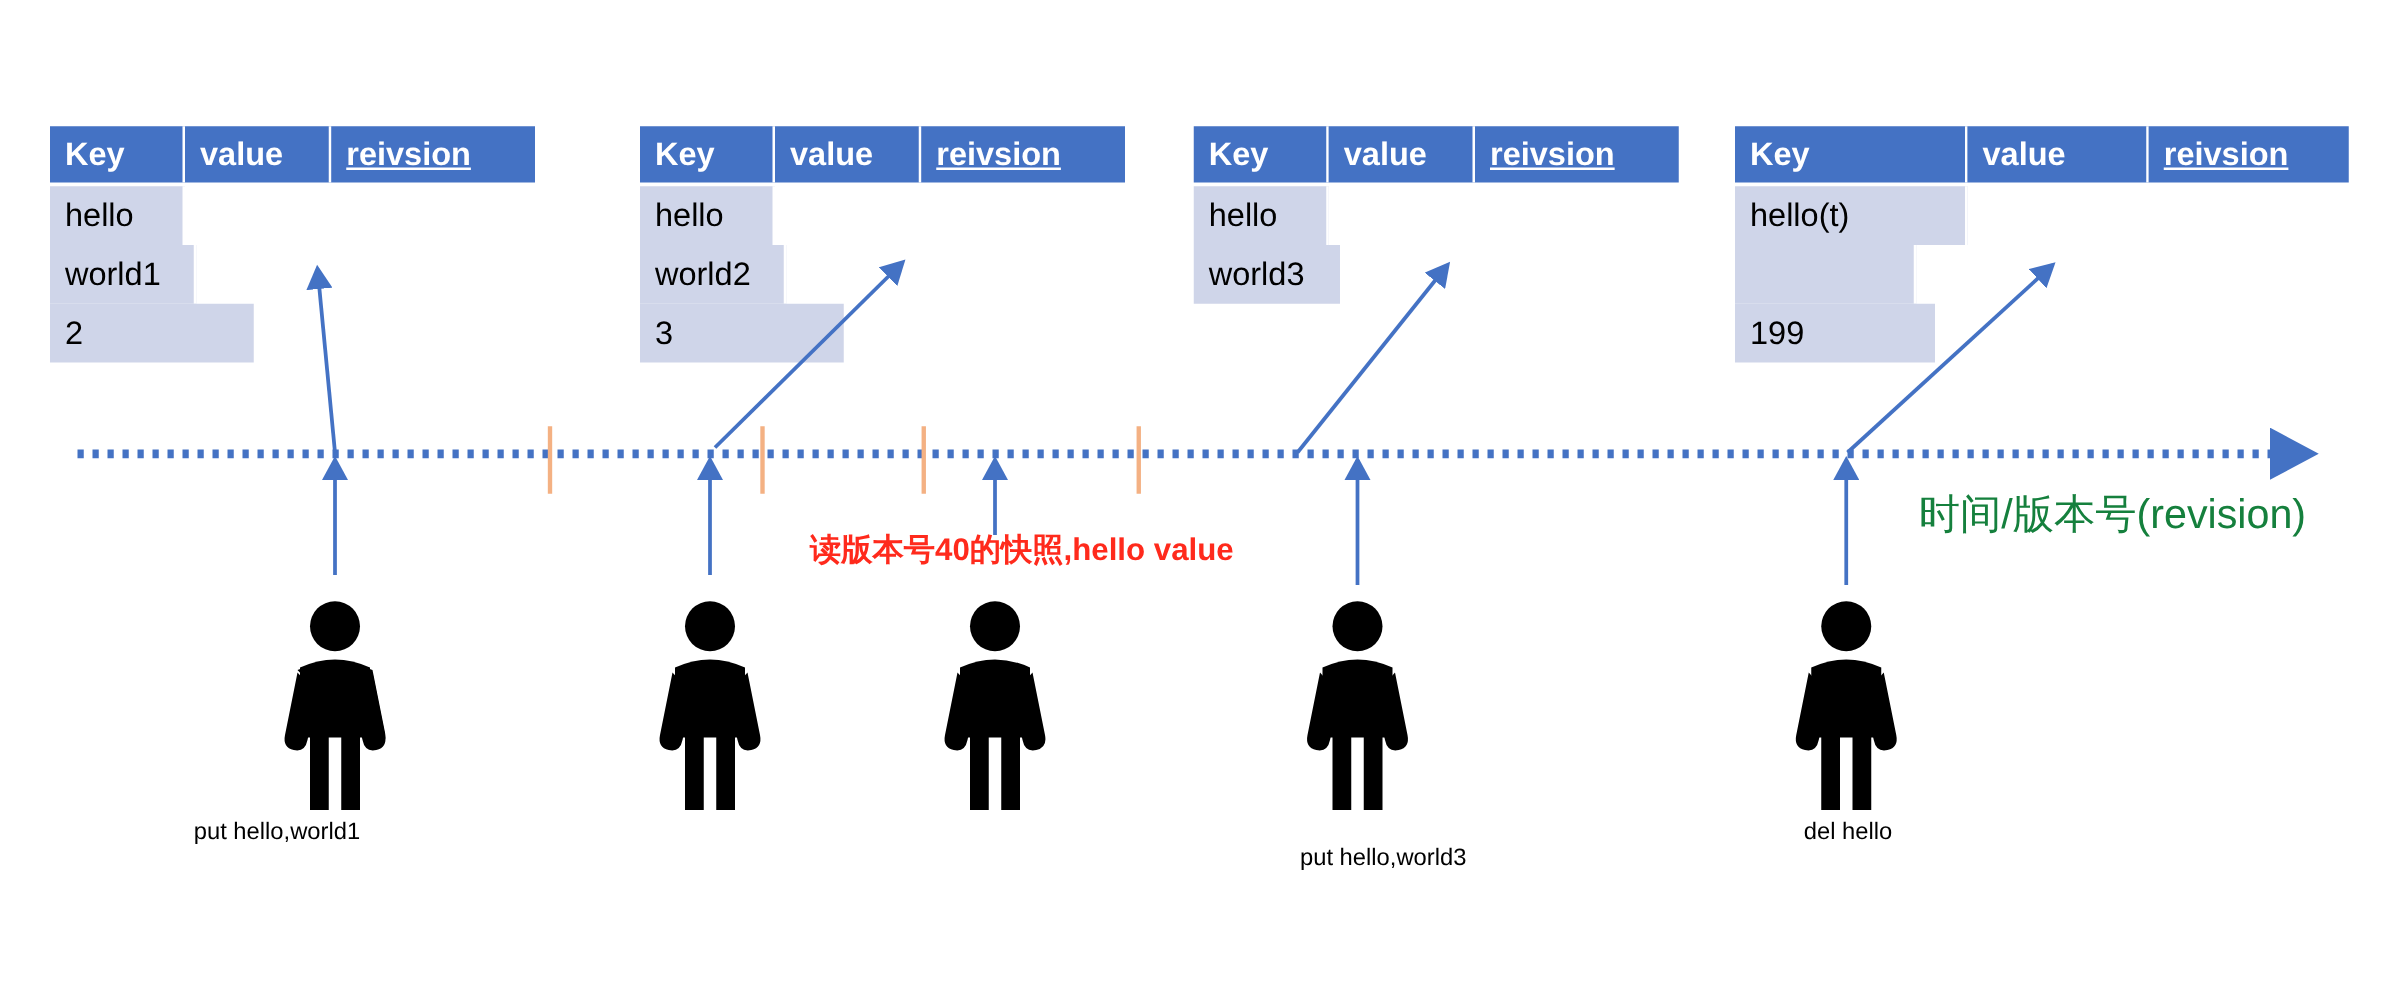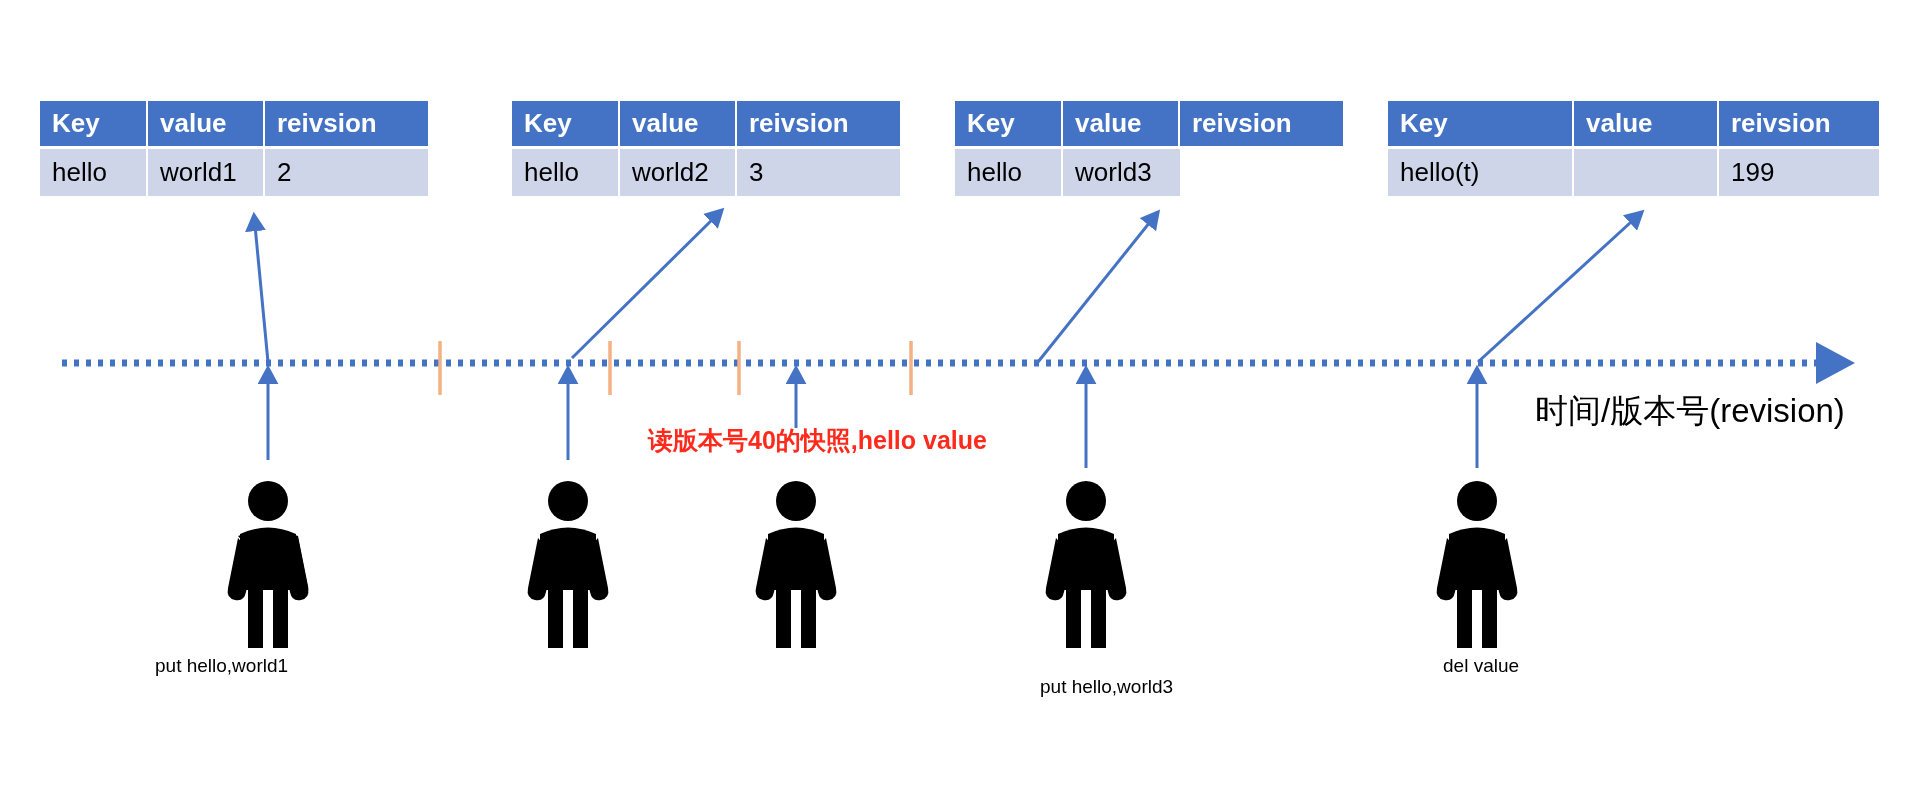--- a/index.html
+++ b/index.html
@@ -9,22 +9,22 @@
   }
   .stage{position:absolute;left:0;top:0;width:1588px;height:806px;}
 
   
   .kv-table{position:absolute;display:flex;flex-direction:column;}
   .kv-row{display:flex;}
   .kv-row.head .kv-cell{
     background:#4472C4;color:#ffffff;font-weight:bold;
     border-right:2px solid #ffffff;
   }
-  .kv-row.head .kv-cell:last-child{border-right:none;}
-  .kv-row.body{margin-top:3px;}
+  .kv-row.head .kv-cell:last-child{border-right:none;text-decoration:underline;}
+  .kv-row.body{margin-top:3px;flex-direction:column;}
   .kv-row.body .kv-cell{
     background:#CFD5E9;color:#000000;font-weight:normal;
     border-right:2px solid #ffffff;
   }
   .kv-row.body .kv-cell:last-child{border-right:none;}
   .kv-cell{
     height:47px;line-height:47px;
     font-size:26px;
     padding:0 0 0 12px;
     box-sizing:border-box;
@@ -43,21 +43,21 @@
 
   
   svg.overlay{position:absolute;left:0;top:0;width:1920px;height:806px;pointer-events:none;}
 
   
   .cmd-label{
     position:absolute;font-size:19px;color:#000000;white-space:nowrap;
     font-family:"Liberation Sans","DejaVu Sans",sans-serif;
   }
   .axis-label{
-    position:absolute;font-size:33px;color:#000000;white-space:nowrap;
+    position:absolute;font-size:33px;color:#15803d;white-space:nowrap;
   }
   .note-red{
     position:absolute;color:#FF2A1C;font-size:25px;line-height:1.25;
     font-weight:600;width:370px;
   }
   .note-red .l2{display:block;padding-left:22px;}
 </style>
 </head>
 <body>
 
@@ -198,15 +198,15 @@
   </svg>
 
   <div class="note-red" style="left:648px;top:425px;">
     <span>读版本号40的快照,hello value</span>
   </div>
 
   <div class="axis-label" style="left:1535px;top:389px;">时间/版本号(revision)</div>
 
   <div class="cmd-label" style="left:155px;top:655px;">put hello,world1</div>
   <div class="cmd-label" style="left:1040px;top:676px;">put hello,world3</div>
-  <div class="cmd-label" style="left:1443px;top:655px;">del value</div>
+  <div class="cmd-label" style="left:1443px;top:655px;">del hello</div>
 
 </div>
 
 </body></html>

